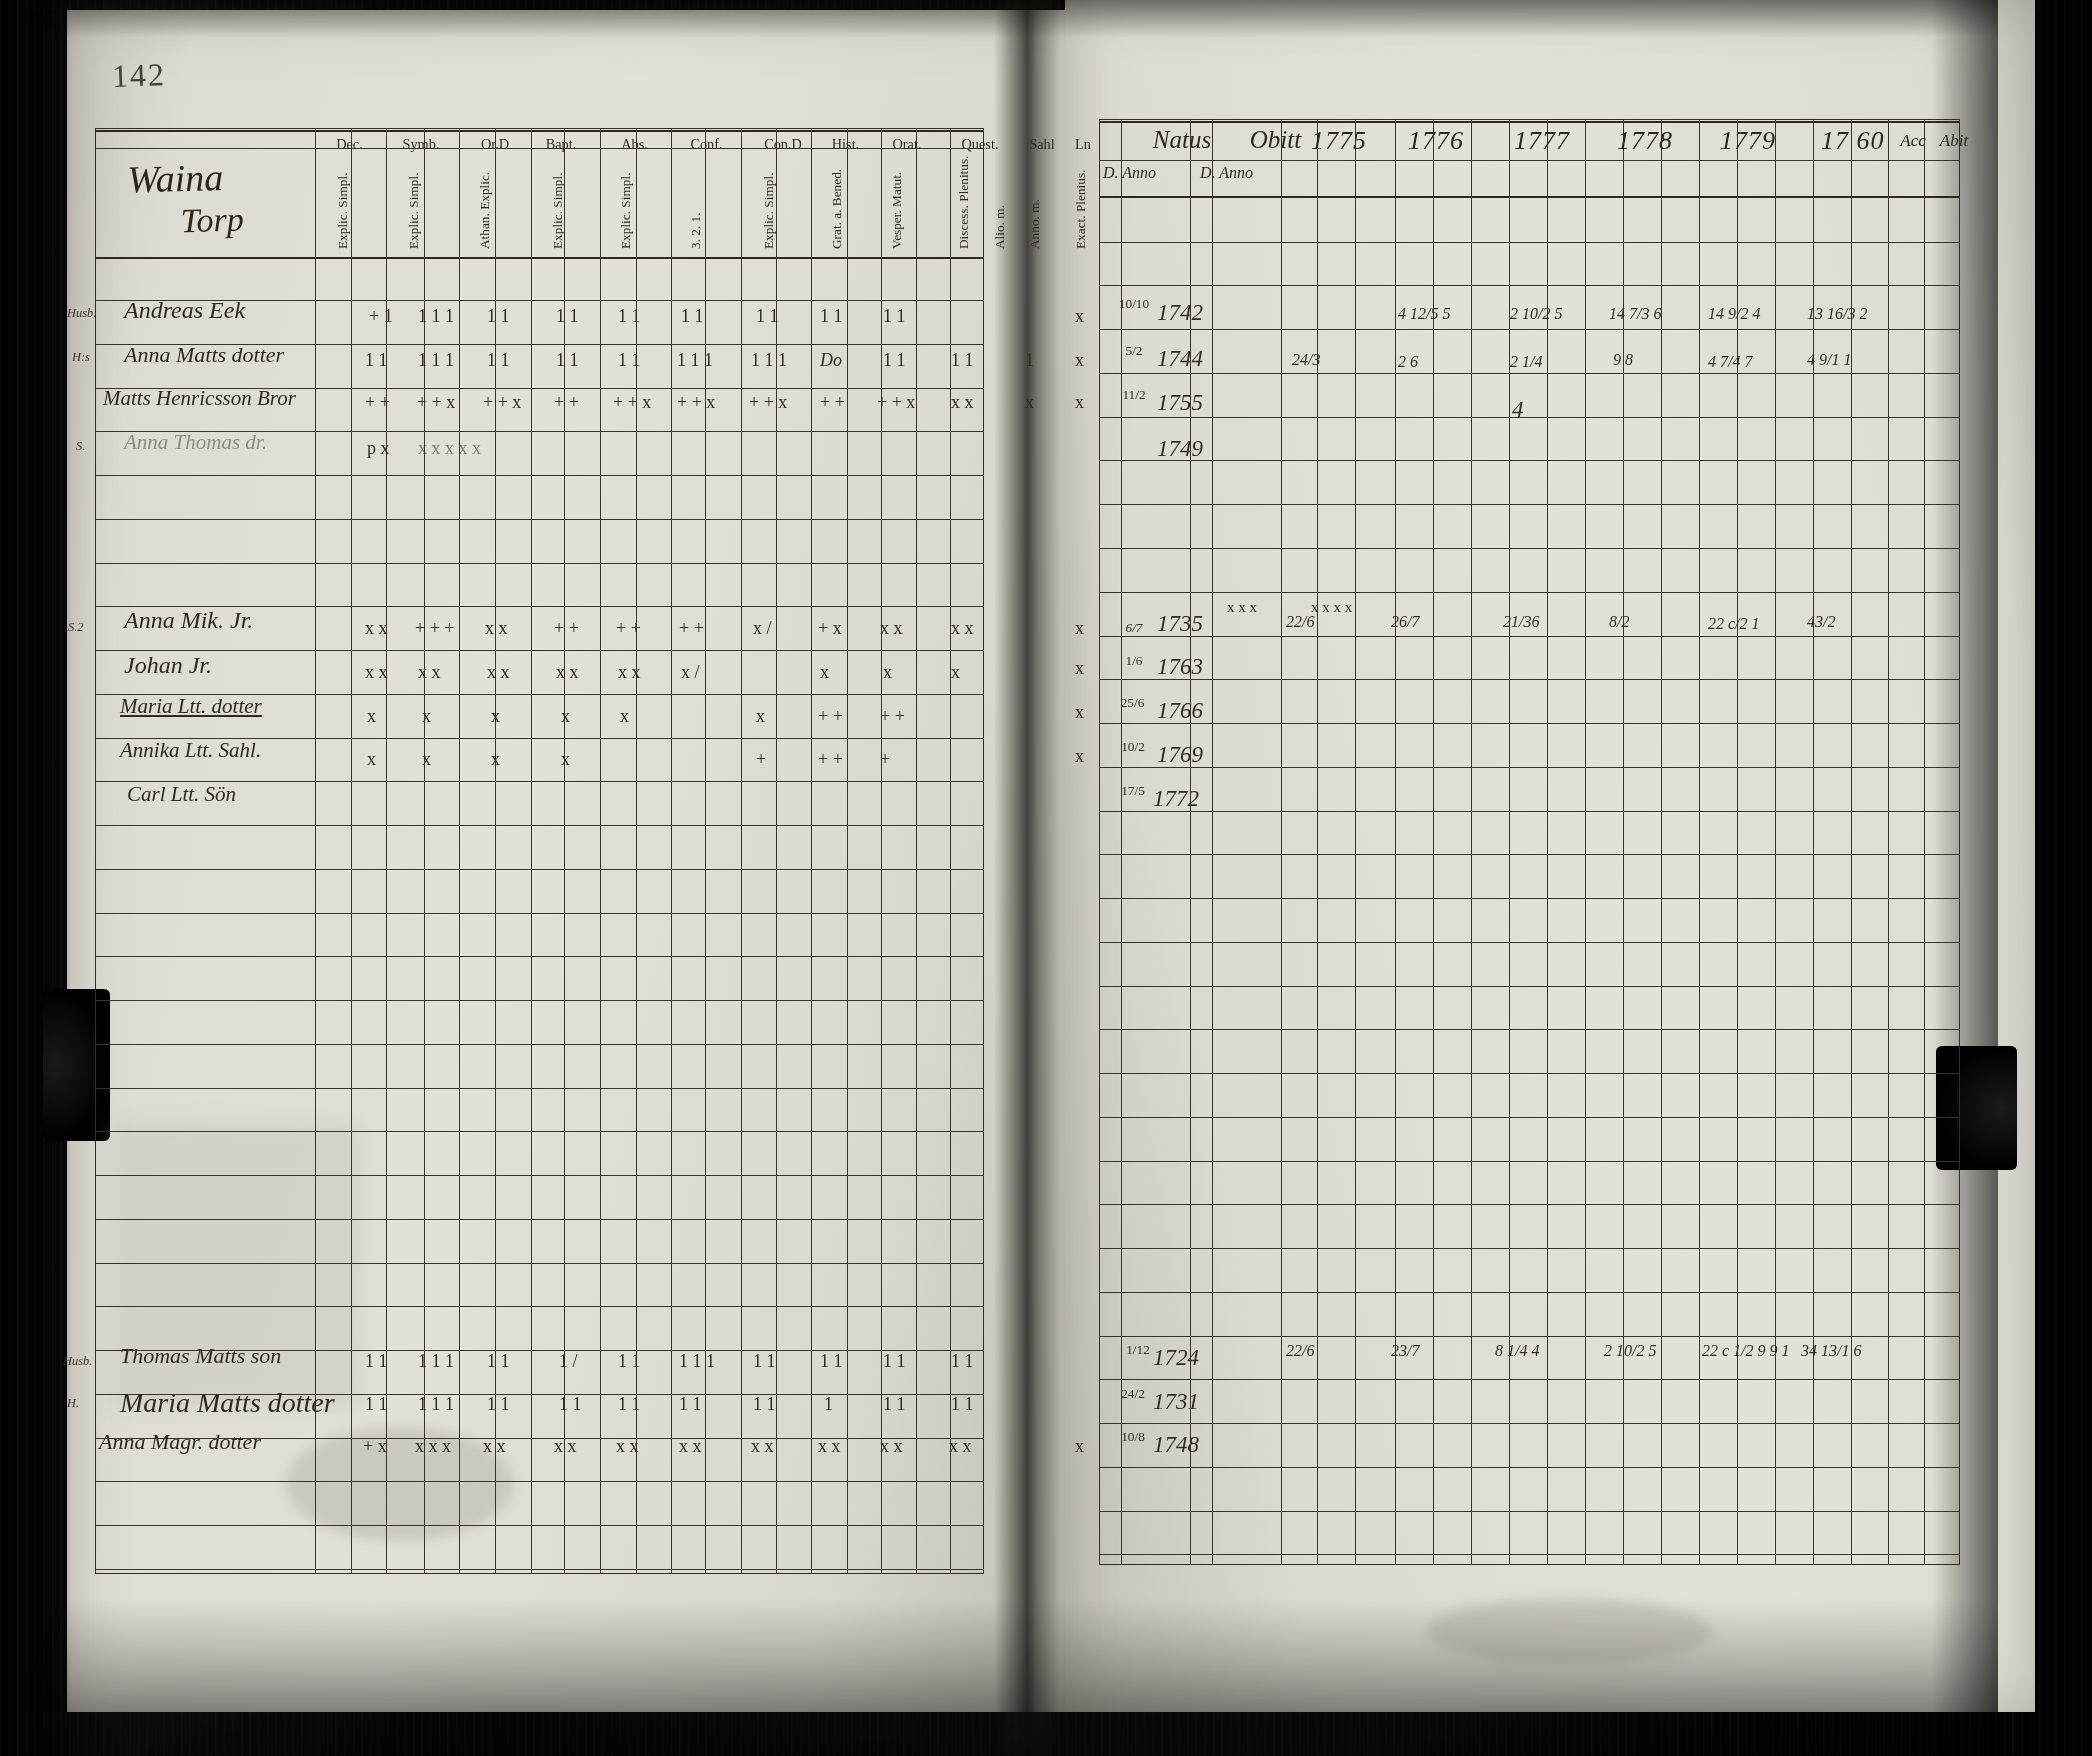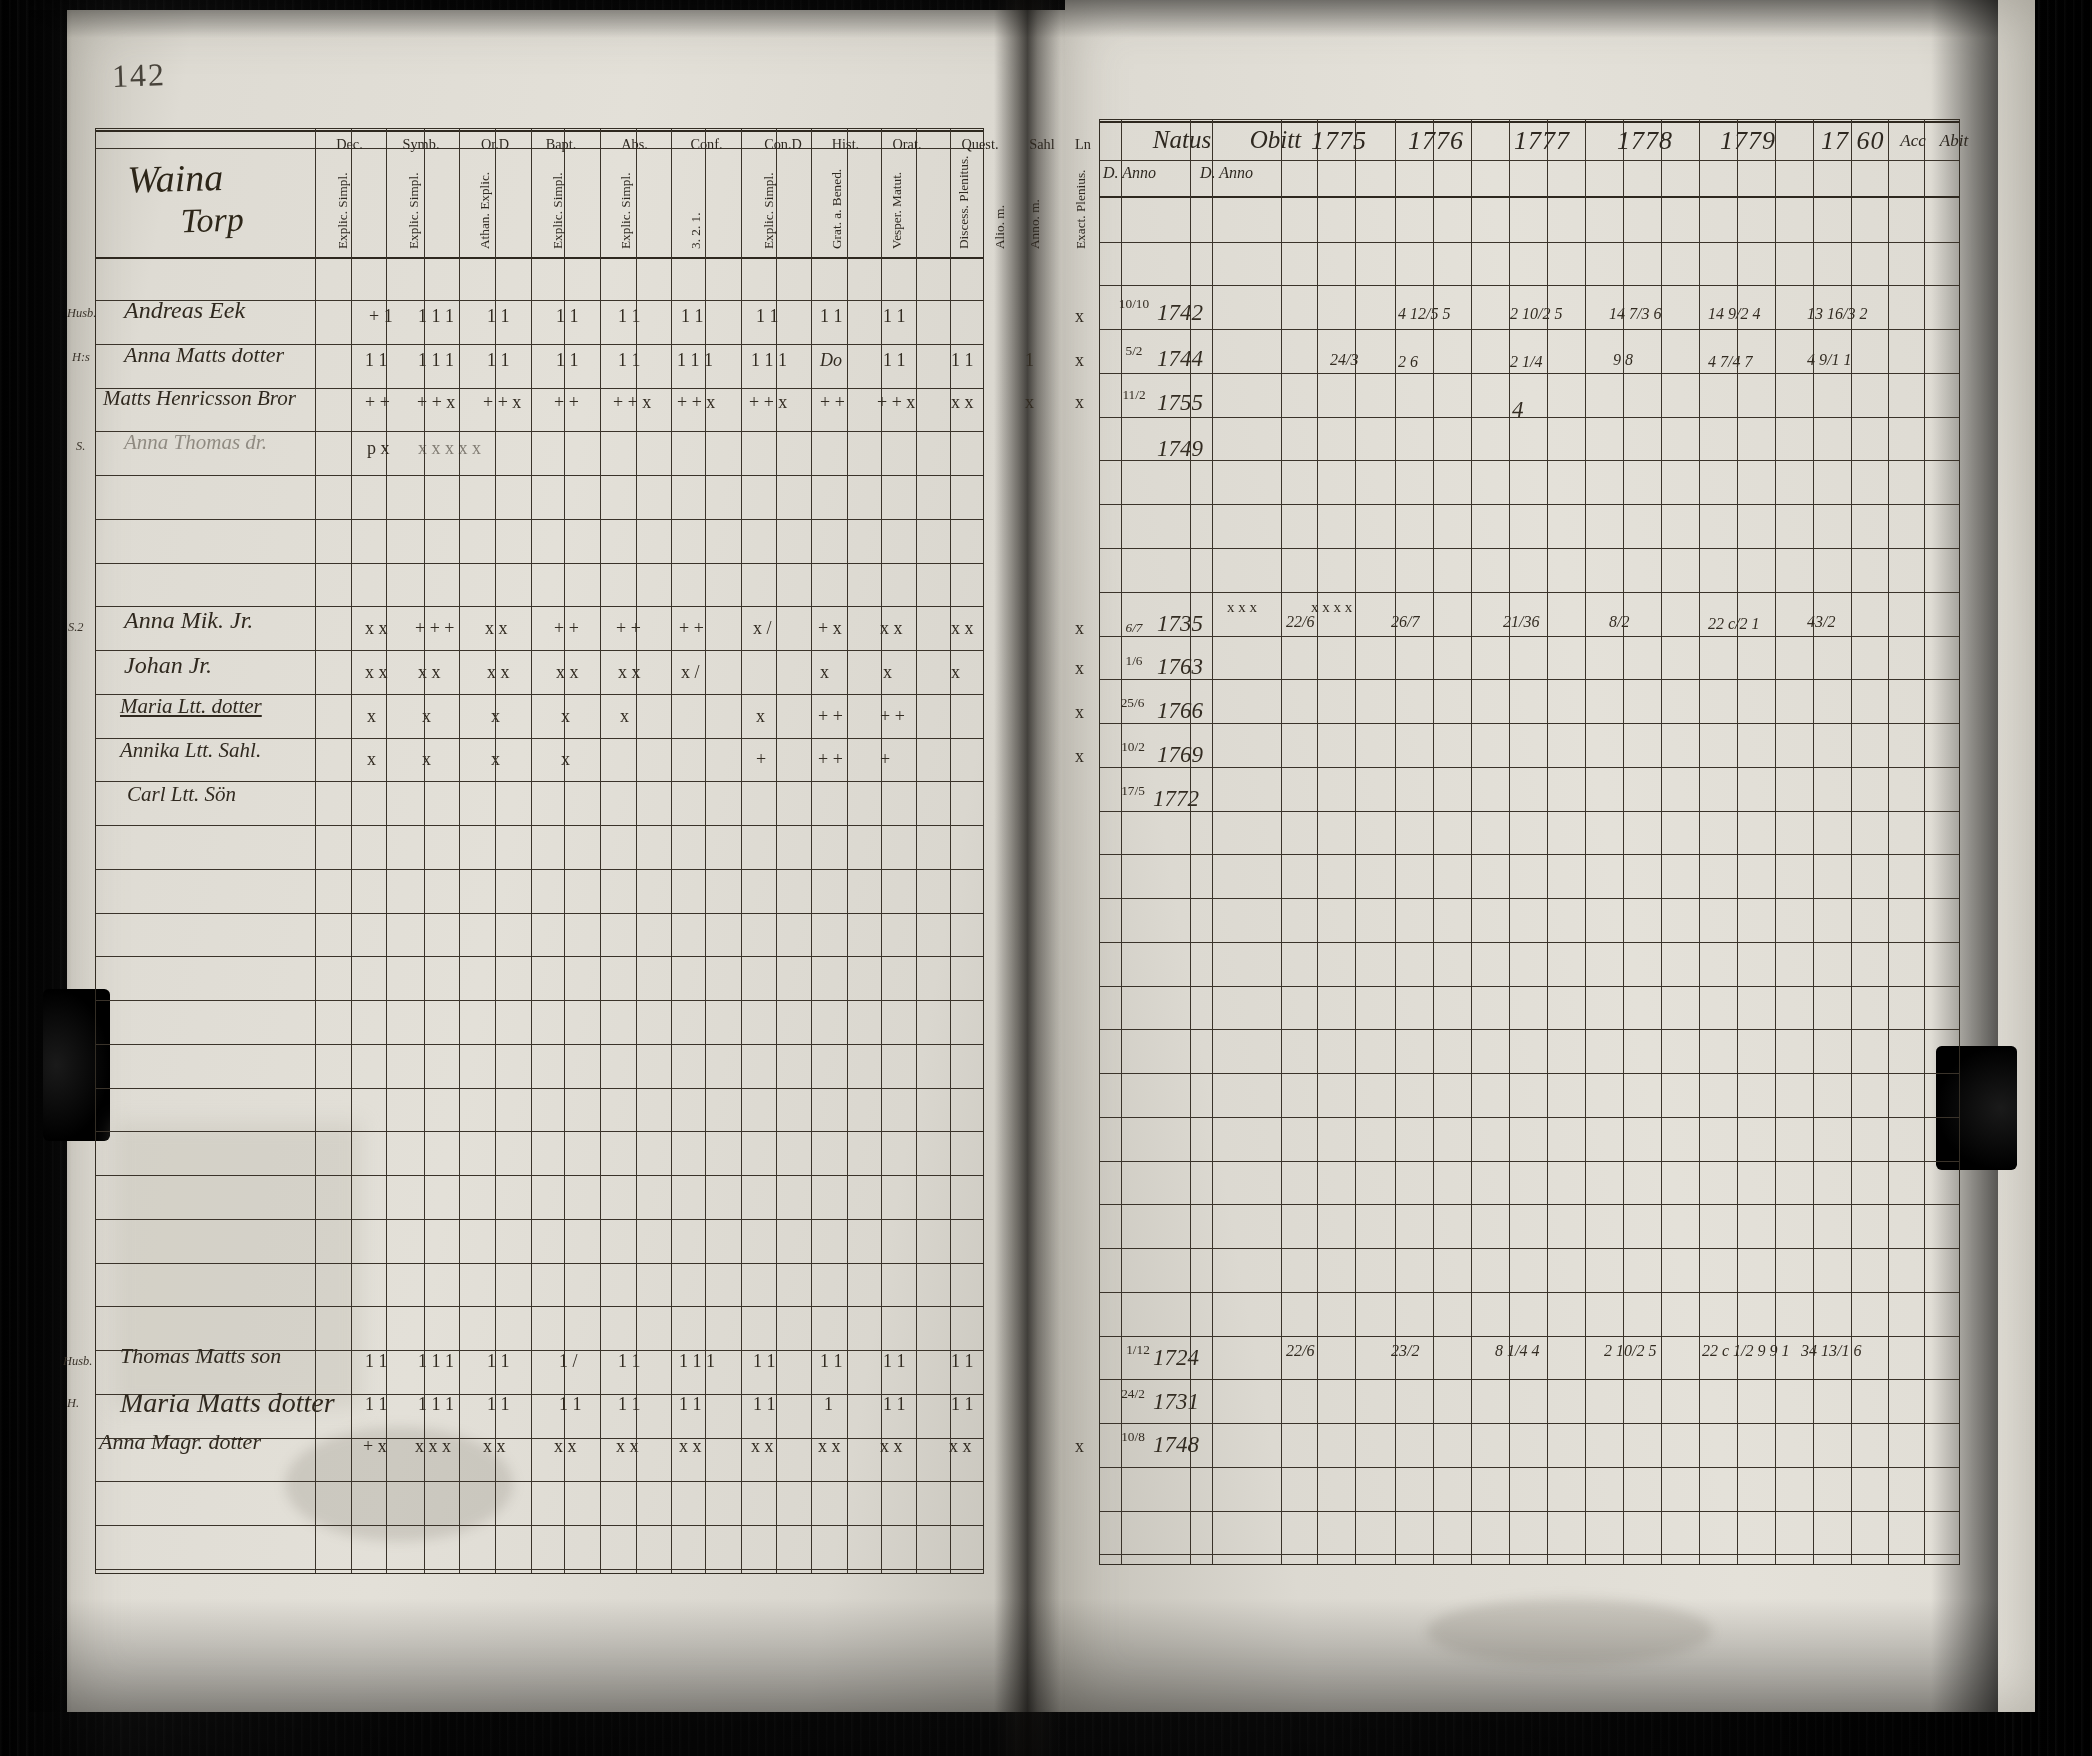--- a/index.html
+++ b/index.html
@@ -441,28 +441,28 @@
 
   <div class="frac" style="left:1114px;top:1343px;width:48px;">1/12</div>
   <div class="num" style="left:1153px;top:1347px;font-size:23px;">1724</div>
 
   <div class="frac" style="left:1109px;top:1387px;width:48px;">24/2</div>
   <div class="num" style="left:1153px;top:1391px;font-size:23px;">1731</div>
 
   <div class="frac" style="left:1109px;top:1430px;width:48px;">10/8</div>
   <div class="num" style="left:1153px;top:1434px;font-size:23px;">1748</div>
 
-  <div class="num" style="left:1292px;top:352px;margin-left:38px;">24/3</div>
+  <div class="num" style="left:1292px;top:352px;">24/3</div>
   <div class="num" style="left:1286px;top:1343px;">22/6</div>
   <div class="num" style="left:1286px;top:614px;">22/6</div>
 
   <div class="num" style="left:1398px;top:306px;">4 12/5 5</div>
   <div class="num" style="left:1398px;top:354px;">2 6</div>
   <div class="num" style="left:1391px;top:614px;">26/7</div>
-  <div class="num" style="left:1391px;top:1343px;">23/2</div>
+  <div class="num" style="left:1391px;top:1343px;">23/7</div>
 
   <div class="num" style="left:1510px;top:306px;">2 10/2 5</div>
   <div class="num" style="left:1510px;top:354px;">2 1/4</div>
   <div class="num" style="left:1512px;top:399px;font-size:23px;">4</div>
   <div class="num" style="left:1503px;top:614px;">21/36</div>
   <div class="num" style="left:1495px;top:1343px;">8 1/4 4</div>
 
   <div class="num" style="left:1609px;top:306px;">14 7/3 6</div>
   <div class="num" style="left:1613px;top:352px;">9 8</div>
   <div class="num" style="left:1609px;top:614px;">8/2</div>

